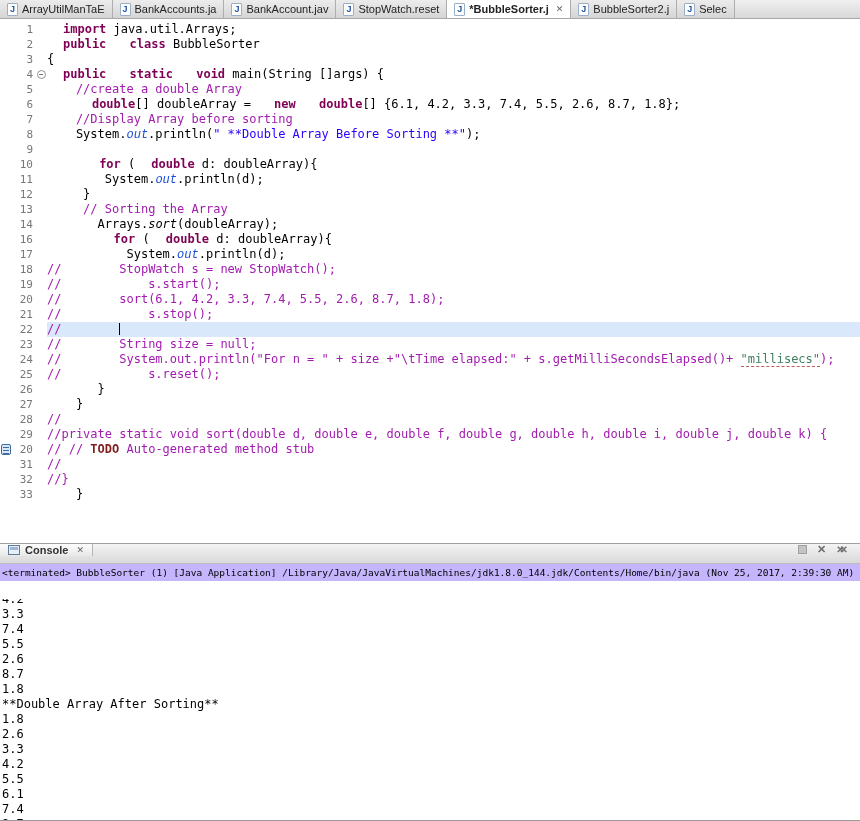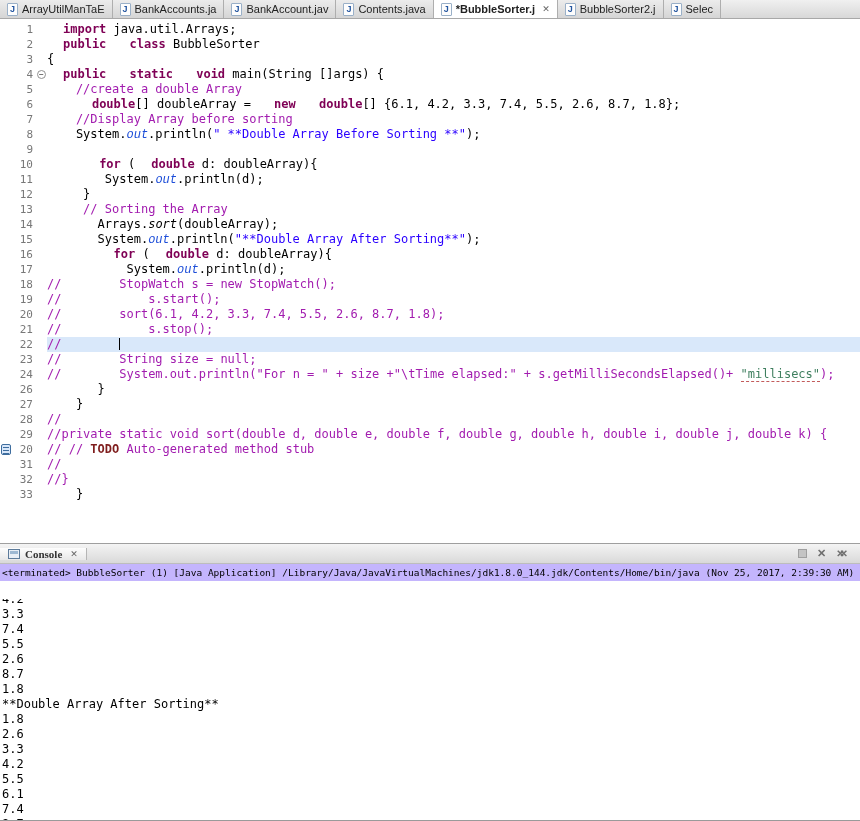--- a/index.html
+++ b/index.html
@@ -42,21 +42,21 @@
               border:1px solid #919191; border-radius:50%; background:#fff; color:#333;
               font:8px/7px "DejaVu Sans Mono", monospace; text-align:center; }
   .taskicon { position:absolute; top:2px; left:1px; width:10px; height:11px;
               background:#d8e7fa; border:1px solid #3e6d9e; border-radius:2px; }
   .taskicon::after { content:""; position:absolute; left:1px; top:2px; width:6px; height:1px;
                      background:#3e6d9e; box-shadow:0 3px 0 #3e6d9e, 0 6px 0 #3e6d9e; }
 
   
   .console-header { flex:0 0 21px; background:linear-gradient(#f4f4f4,#d9d9d9);
                     border-top:1px solid #9f9f9f; border-bottom:1px solid #bdbdbd;
-                    display:flex; align-items:center;font-family:Liberation Serif, serif; }
+                    display:flex; align-items:flex-start; }
   .console-tab { display:flex; align-items:center; gap:5px; padding:0 8px;
                  background:linear-gradient(#fdfdfd,#e8e8e8); border-right:1px solid #b5b5b5;
                  font-size:11px; font-weight:bold; color:#333; }
   .console-icon { width:12px; height:10px; background:#e8eef5; border:1px solid #5d7b9a;
                   position:relative; }
   .console-icon::after { content:""; position:absolute; left:1px; top:1px; width:8px; height:3px;
                          background:#9db8d2; }
   .console-actions { margin-left:auto; display:flex; align-items:center; gap:10px;
                      padding-right:12px; }
   .icon-square { width:9px; height:9px; background:#c4c4c4; border:1px solid #9f9f9f; }
@@ -83,21 +83,21 @@
       <div class="tab">
         <span class="jicon">J</span>
         <span class="tab-label">BankAccounts.ja</span>
       </div>
       <div class="tab">
         <span class="jicon">J</span>
         <span class="tab-label">BankAccount.jav</span>
       </div>
       <div class="tab">
         <span class="jicon">J</span>
-        <span class="tab-label">Contents.java</span>
+        <span class="tab-label">StopWatch.reset</span>
       </div>
       <div class="tab active">
         <span class="jicon">J</span>
         <span class="tab-label">*BubbleSorter.j</span>
         <span class="tab-close">✕</span>
       </div>
       <div class="tab">
         <span class="jicon">J</span>
         <span class="tab-label">BubbleSorter2.j</span>
       </div>
@@ -189,26 +189,20 @@
         <span class="code"><span class="tok-cm">     // Sorting the Array</span></span>
       </div>
       <div class="row">
         <span class="ann"></span>
         <span class="num">14</span>
         <span class="fold"></span>
         <span class="code"><span class="tok-pl">       Arrays.</span><span class="tok-stm">sort</span><span class="tok-pl">(doubleArray);</span></span>
       </div>
       <div class="row">
         <span class="ann"></span>
-        <span class="num">15</span>
-        <span class="fold"></span>
-        <span class="code"><span class="tok-pl">       System.</span><span class="tok-fld">out</span><span class="tok-pl">.println(</span><span class="tok-st">"**Double Array After Sorting**"</span><span class="tok-pl">);</span></span>
-      </div>
-      <div class="row">
-        <span class="ann"></span>
         <span class="num">16</span>
         <span class="fold"></span>
         <span class="code"><span class="tok-pl">       </span><span class="tok-kw">for</span><span class="tok-pl"> (</span><span class="tok-kw">double</span><span class="tok-pl"> d: doubleArray){</span></span>
       </div>
       <div class="row">
         <span class="ann"></span>
         <span class="num">17</span>
         <span class="fold"></span>
         <span class="code"><span class="tok-pl">           System.</span><span class="tok-fld">out</span><span class="tok-pl">.println(d);</span></span>
       </div>
@@ -246,20 +240,26 @@
         <span class="ann"></span>
         <span class="num">23</span>
         <span class="fold"></span>
         <span class="code"><span class="tok-cm">//        String size = null;</span></span>
       </div>
       <div class="row">
         <span class="ann"></span>
         <span class="num">24</span>
         <span class="fold"></span>
         <span class="code"><span class="tok-cm">//        System.out.println("For n = " + size +"\tTime elapsed:" + s.getMilliSecondsElapsed()+ </span><span class="tok-sp">"millisecs"</span><span class="tok-cm">);</span></span>
+      </div>
+      <div class="row">
+        <span class="ann"></span>
+        <span class="num">25</span>
+        <span class="fold"></span>
+        <span class="code"><span class="tok-cm">//            s.reset();</span></span>
       </div>
       <div class="row">
         <span class="ann"></span>
         <span class="num">26</span>
         <span class="fold"></span>
         <span class="code"><span class="tok-pl">       }</span></span>
       </div>
       <div class="row">
         <span class="ann"></span>
         <span class="num">27</span>

